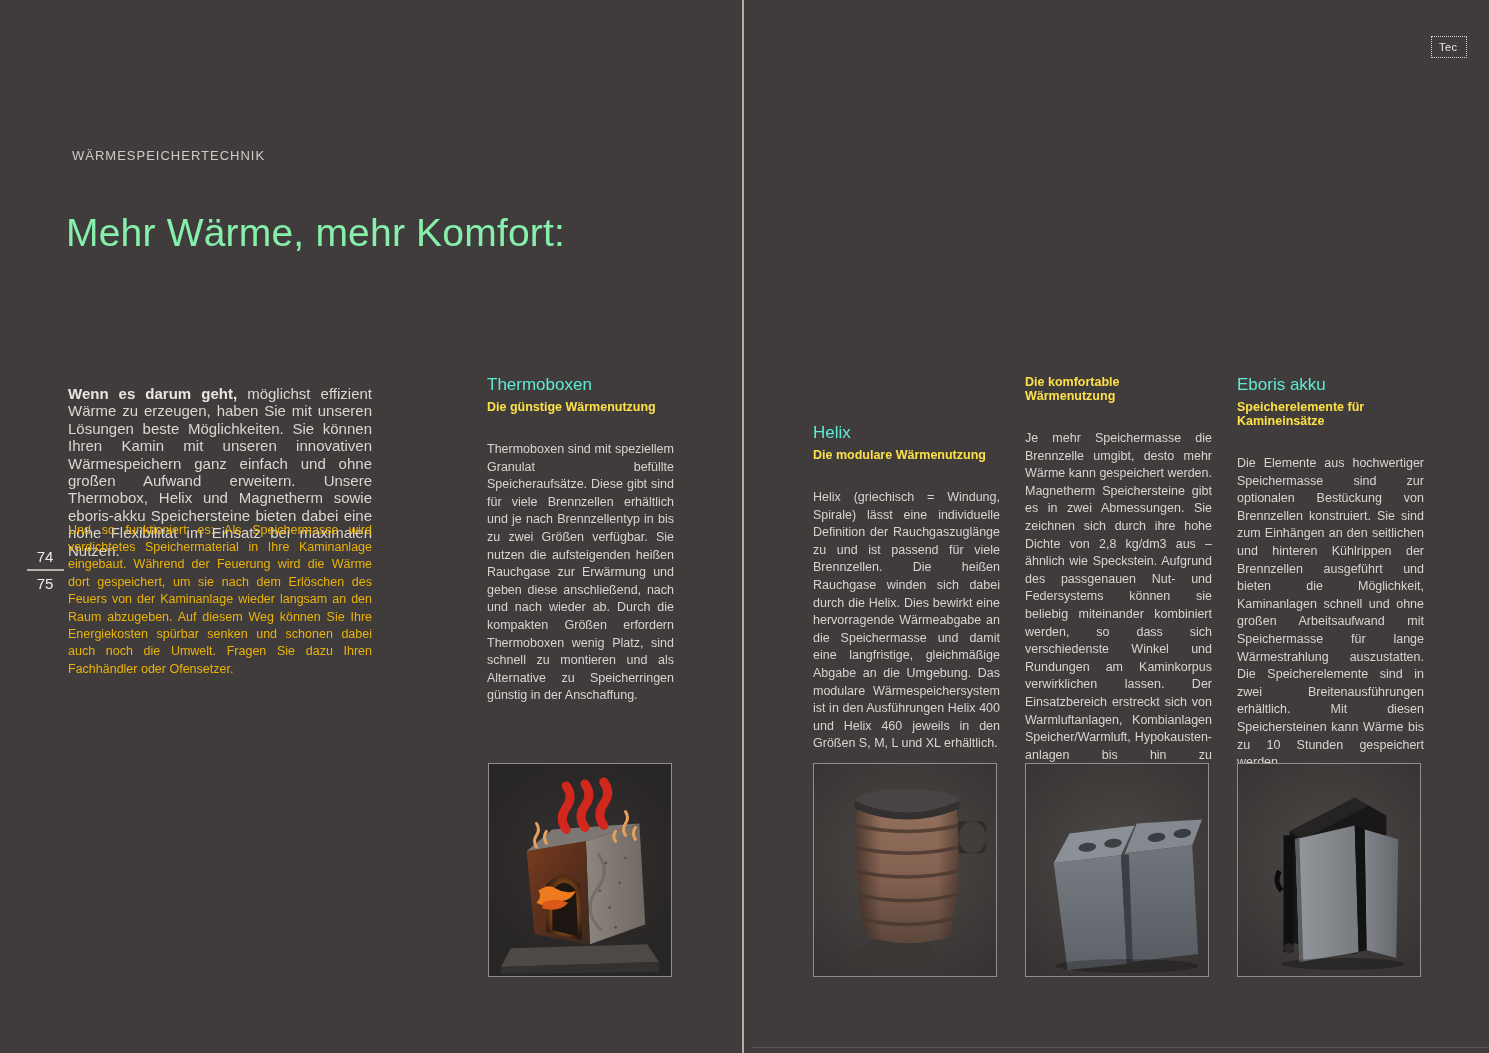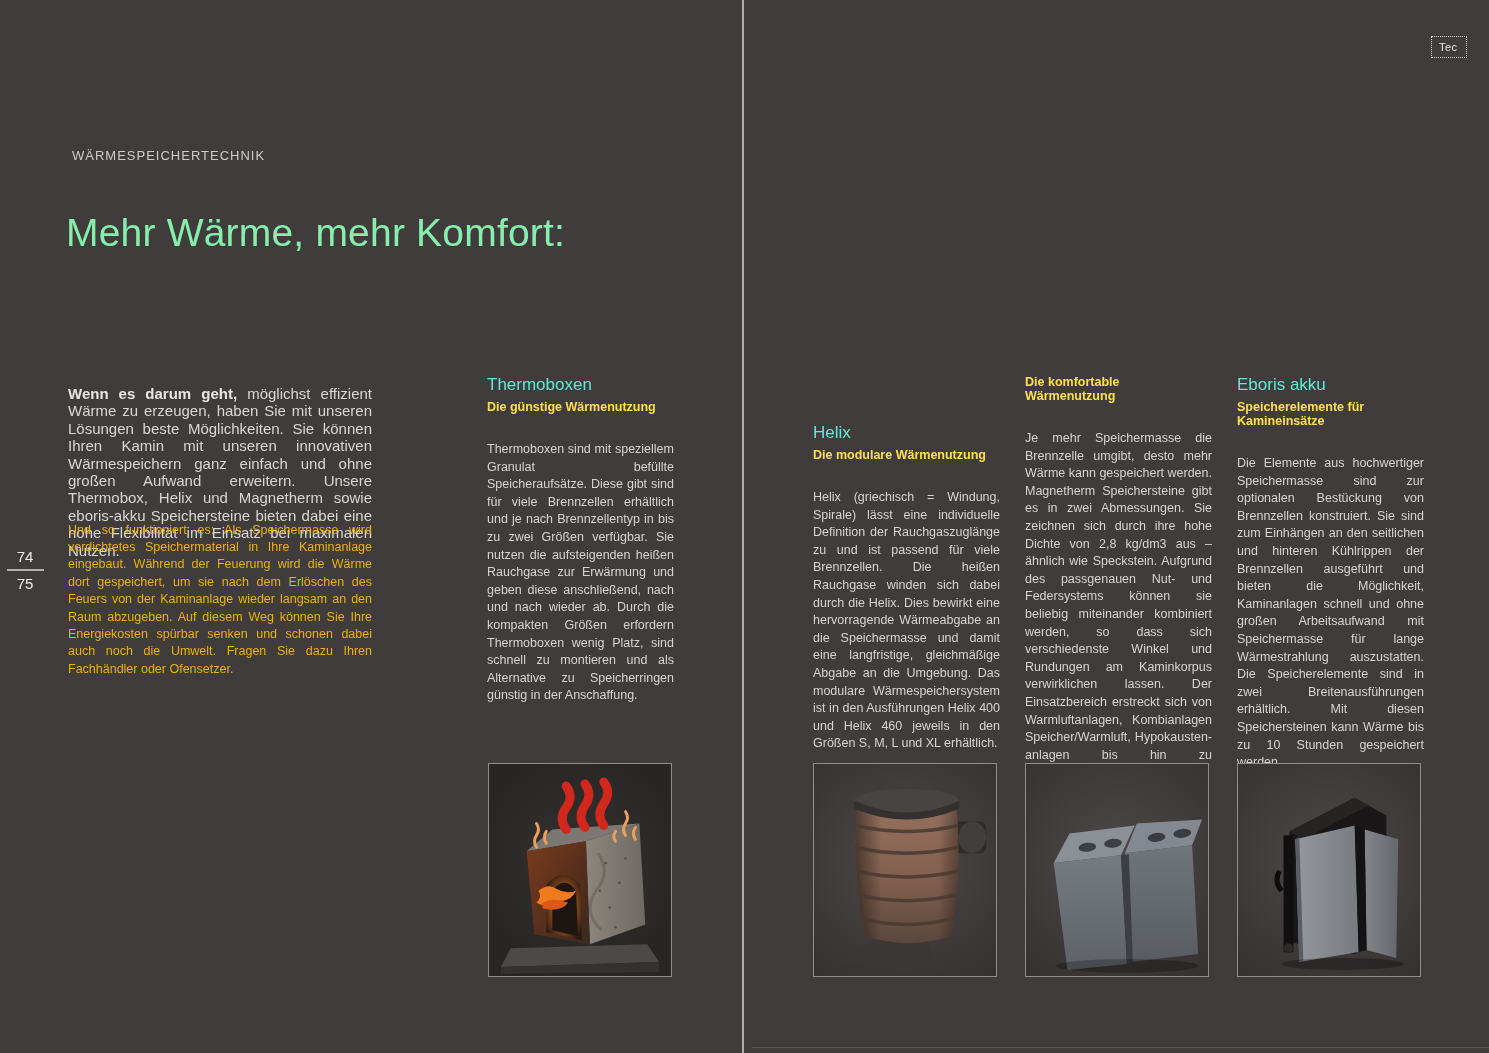--- a/index.html
+++ b/index.html
@@ -37,21 +37,21 @@
     left:68px;top:370px;width:304px;
     font-size:15px;line-height:17.4px;text-align:justify;color:#dad6d4;
   }
   .intro b{font-weight:700;color:#e9e6e4;}
   .para2{
     left:68px;top:509px;width:304px;
     font-size:12.5px;line-height:17.4px;text-align:justify;color:#eab308;
   }
 
   
-  .folio{left:0;top:546px;width:50px;text-align:center;color:#eceae8;font-size:15px;}
+  .folio{left:0;top:546px;width:50px;text-align:center;color:#eceae8;font-size:15px;padding-left:20px;}
   .folio .num{height:21px;line-height:21px;}
   .folio .rule{margin:2px 0 2px 7px;width:37px;height:2px;background:#b5b2b0;}
 
   
   .col{width:187px;}
   .col-title{font-size:17px;color:#5eead4;font-weight:400;margin:0 0 5px 0;}
   .col-sub{font-size:12.5px;font-weight:700;color:#fde047;margin:0;}
   .col-body{
     margin-top:27px;font-size:12.5px;line-height:17.6px;
     text-align:justify;color:#d8d4d2;

